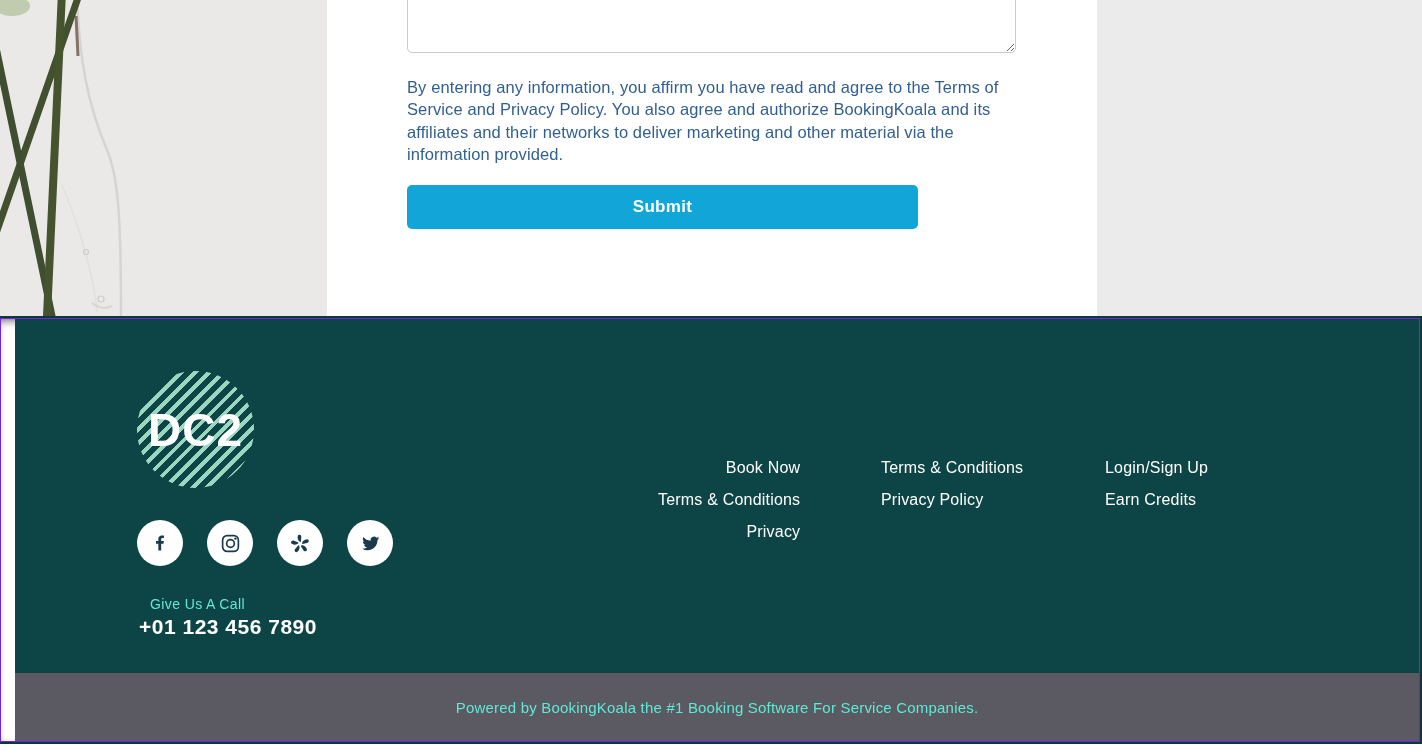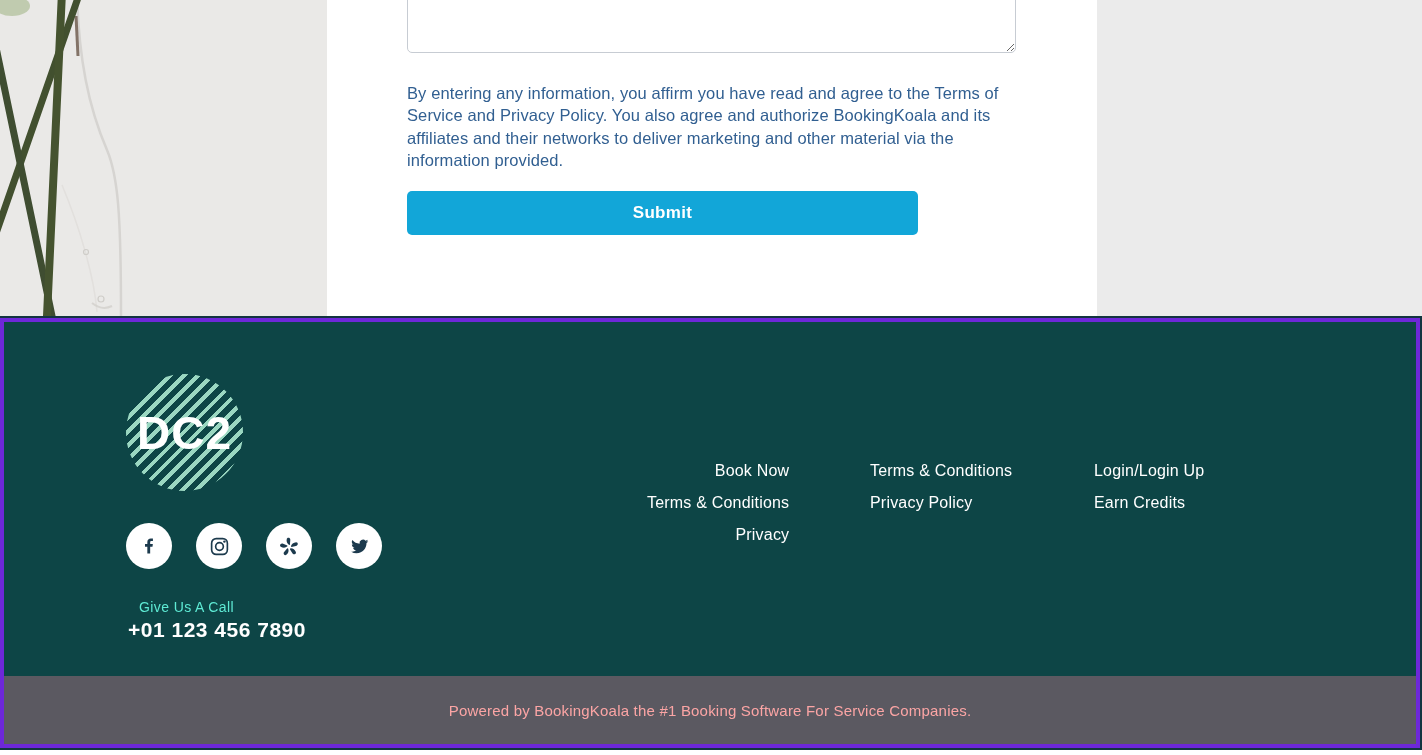--- a/index.html
+++ b/index.html
@@ -11,31 +11,31 @@
   .photo-left { position:absolute; left:0; top:0; width:327px; height:316px; overflow:hidden; }
   .panel-right { position:absolute; left:1097px; top:0; width:325px; height:316px; background:#ebebeb; }
 
   .form-col { position:absolute; left:407px; top:0; width:609px; }
   .form-col textarea {
       display:block; width:609px; height:117px; margin-top:-64px;
       border:1px solid #c7ccd3; border-radius:5px; resize:both;
       font-family:"Liberation Sans",sans-serif; font-size:15px; padding:8px;
       color:#315f91; outline:none;
   }
-  .disclaimer { margin-top:29px; width:609px; font-size:16.5px; line-height:22.4px;
+  .disclaimer { margin-top:23px; width:609px; font-size:16.5px; line-height:22.4px;
       color:#315f91; letter-spacing:.1px; }
   .submit-btn { display:block; width:511px; height:44px; margin-top:19px;
       background:#12a6d8; color:#ffffff; font-family:"Liberation Sans",sans-serif;
       font-size:17px; font-weight:700; letter-spacing:.3px;
       border:none; border-radius:5px; cursor:pointer; }
 
   
   .footer-frame { width:1422px; border:2px solid #123540; border-left:none; }
-  .footer-pink  { border:4px solid #6d28d9;
-                  box-shadow: inset 0 6px 9px -4px rgba(0,0,0,.5), inset -6px 0 9px -4px rgba(0,0,0,.35); }
+  .footer-pink  { border:1px solid #6d28d9;
+                  box-shadow: inset 0 6px 9px -4px rgba(0,0,0,.5), inset -6px 0 9px -4px rgba(0,0,0,.35); padding-left: 14px; }
 
   footer.footer { position:relative; height:354px; background:#0d4546; }
 
   .brand-logo { position:absolute; left:122px; top:52px; width:117px; height:117px;
       border-radius:50%;
       background:repeating-linear-gradient(135deg,#9ad7c1 0 4px,#0d4546 4px 10px);
       display:flex; align-items:center; justify-content:center; }
   .brand-logo span { color:#ffffff; font-size:46px; font-weight:700; letter-spacing:1px; }
 
   .social-row { position:absolute; left:122px; top:201px; display:flex; gap:24px; }
@@ -48,21 +48,21 @@
       font-weight:700; letter-spacing:.5px; cursor:pointer; }
 
   .links-col { position:absolute; top:140px; list-style:none; }
   .links-col li { height:32px; }
   .links-col a { color:#ffffff; text-decoration:none; font-size:16px; letter-spacing:.2px;
       cursor:pointer; }
   .col-1 { left:643px;text-align:right; } .col-2 { left:866px; } .col-3 { left:1090px; }
 
   .powered-bar { height:68px; background:#5b5961; display:flex; align-items:center;
       justify-content:center; }
-  .powered-bar span { color:#fca5a5; font-size:15px; letter-spacing:.2px; }
+  .powered-bar span { color:#5eead4; font-size:15px; letter-spacing:.2px; }
 
   svg { display:block; }
 </style>
 </head>
 <body>
 
 <div class="hero">
 
   <div class="photo-left">
     <svg width="327" height="316" viewBox="0 0 327 316">
@@ -137,21 +137,21 @@
       <ul class="links-col col-1">
         <li><a>Book Now</a></li>
         <li><a>Terms &amp; Conditions</a></li>
         <li><a>Privacy</a></li>
       </ul>
       <ul class="links-col col-2">
         <li><a>Terms &amp; Conditions</a></li>
         <li><a>Privacy Policy</a></li>
       </ul>
       <ul class="links-col col-3">
-        <li><a>Login/Login Up</a></li>
+        <li><a>Login/Sign Up</a></li>
         <li><a>Earn Credits</a></li>
       </ul>
 
     </footer>
 
     <div class="powered-bar">
       <span>Powered by BookingKoala the #1 Booking Software For Service Companies.</span>
     </div>
 
   </div>

